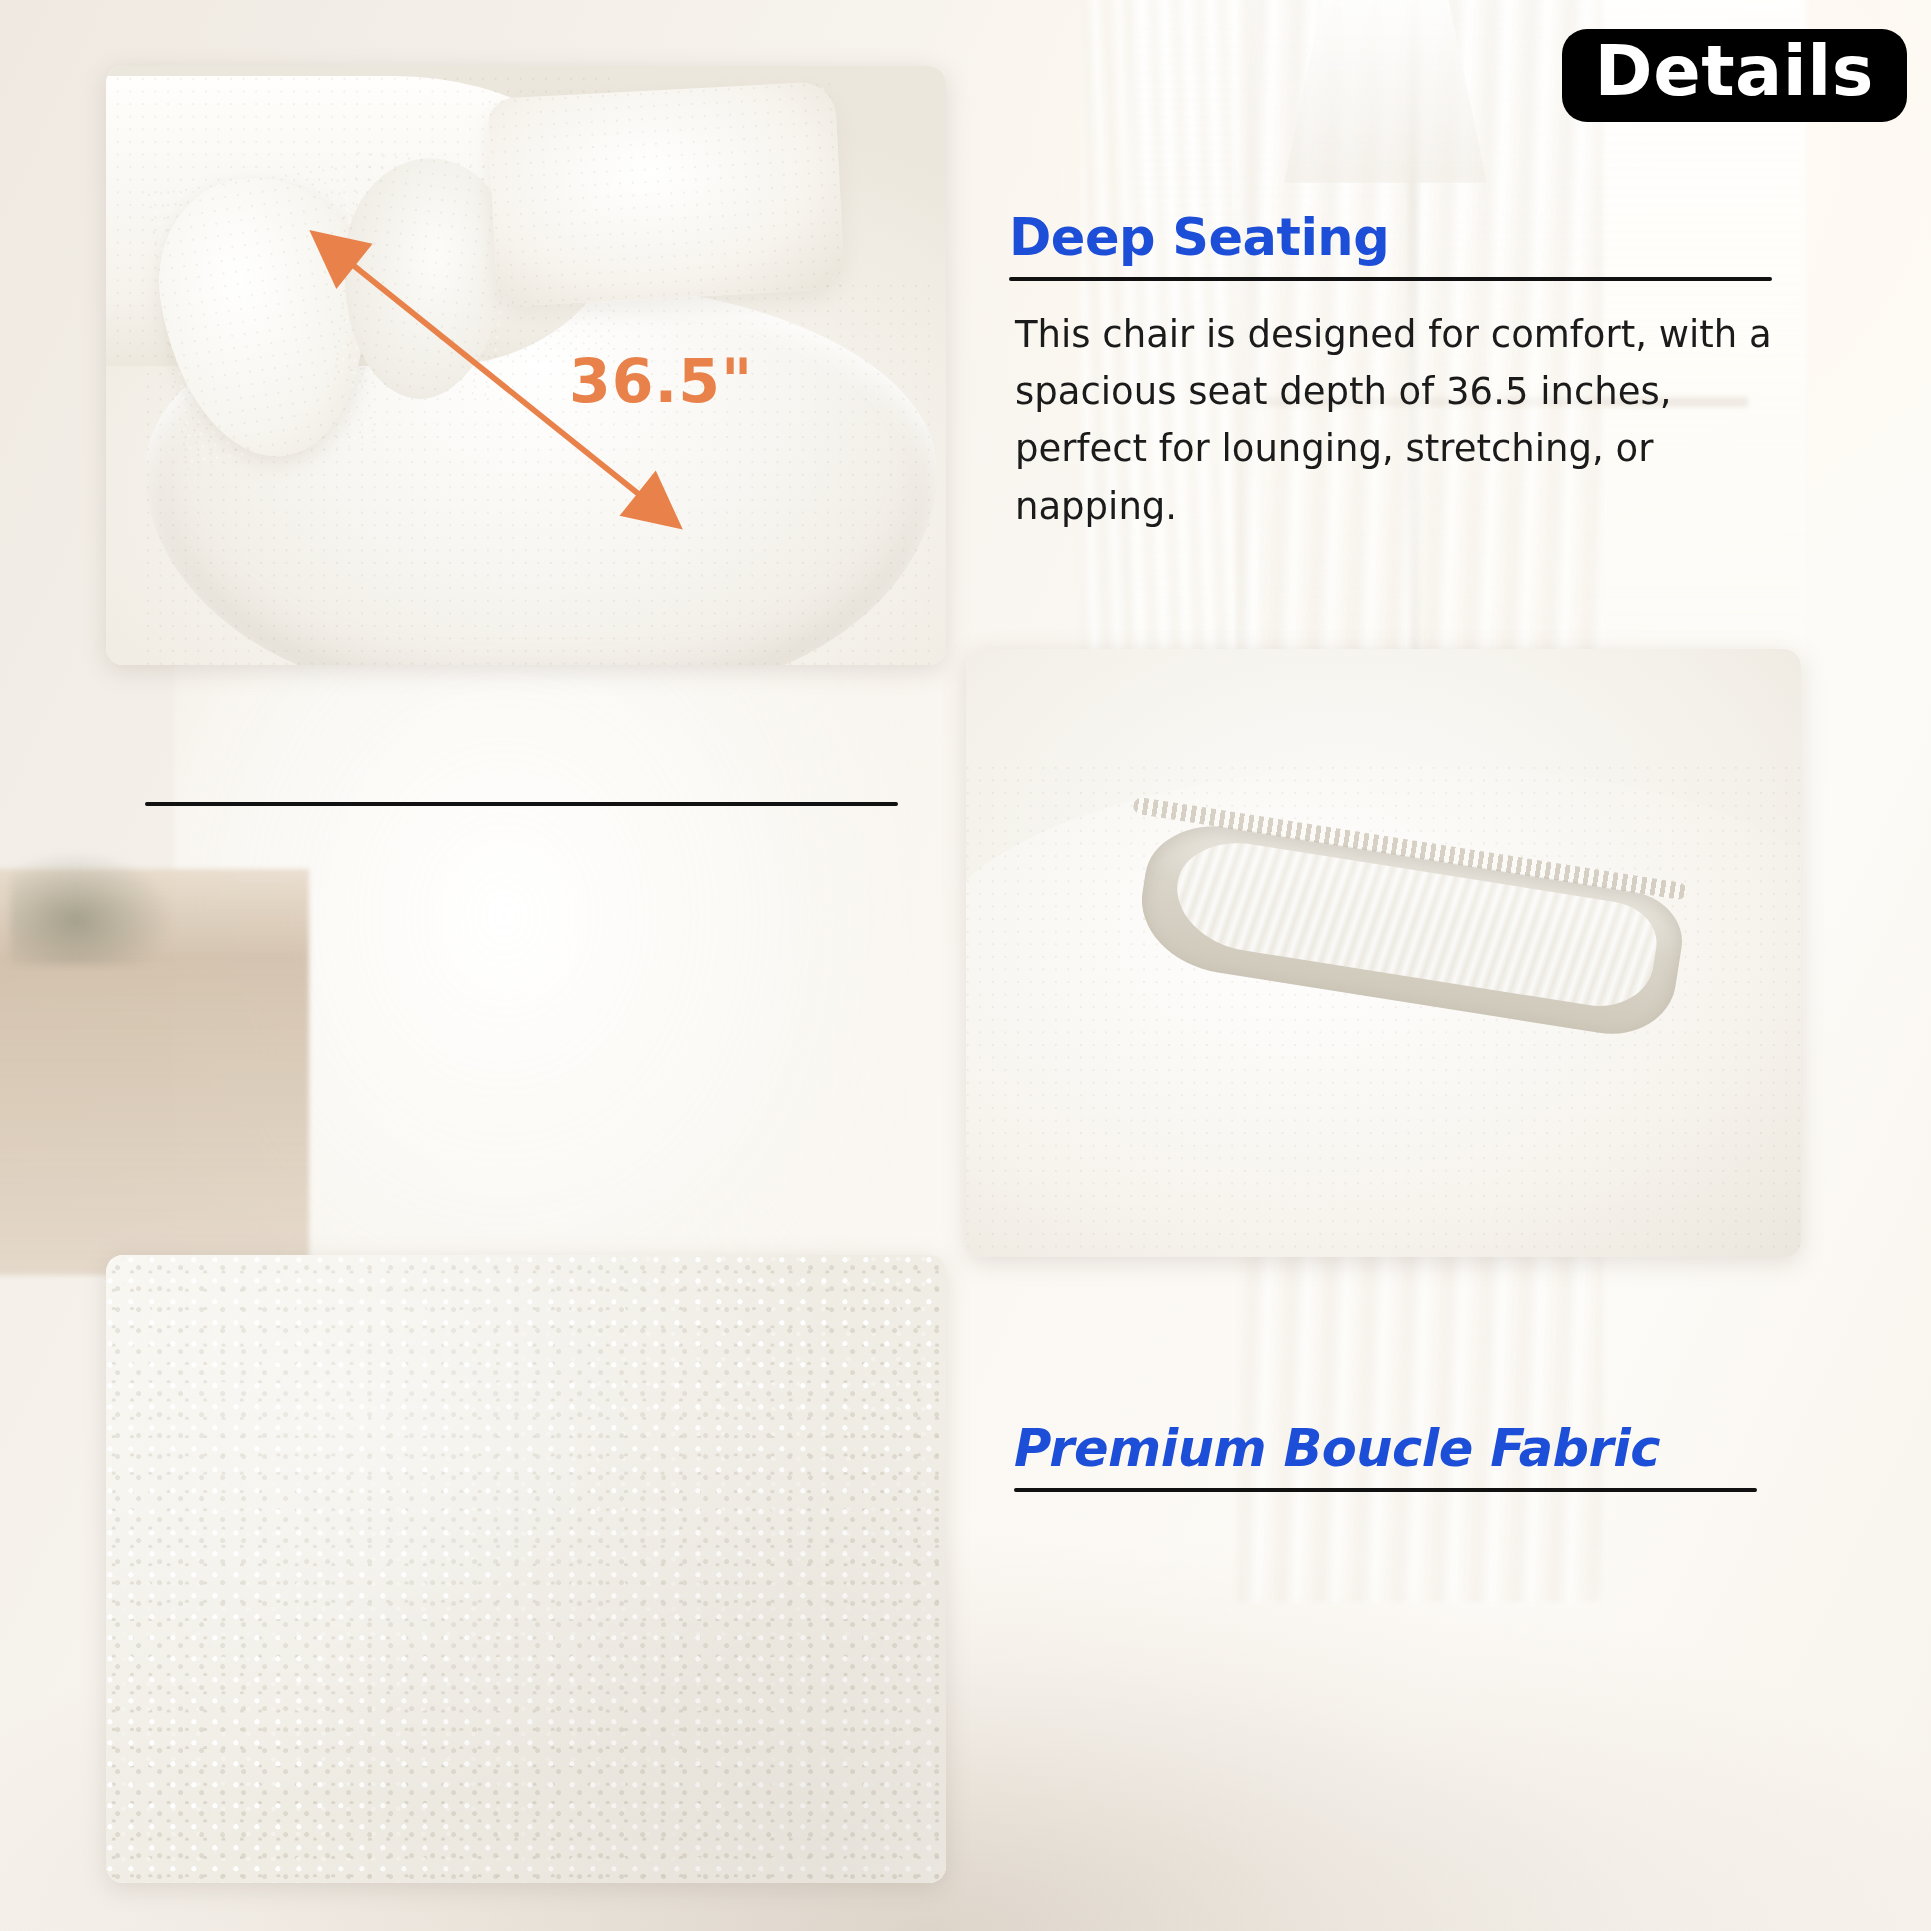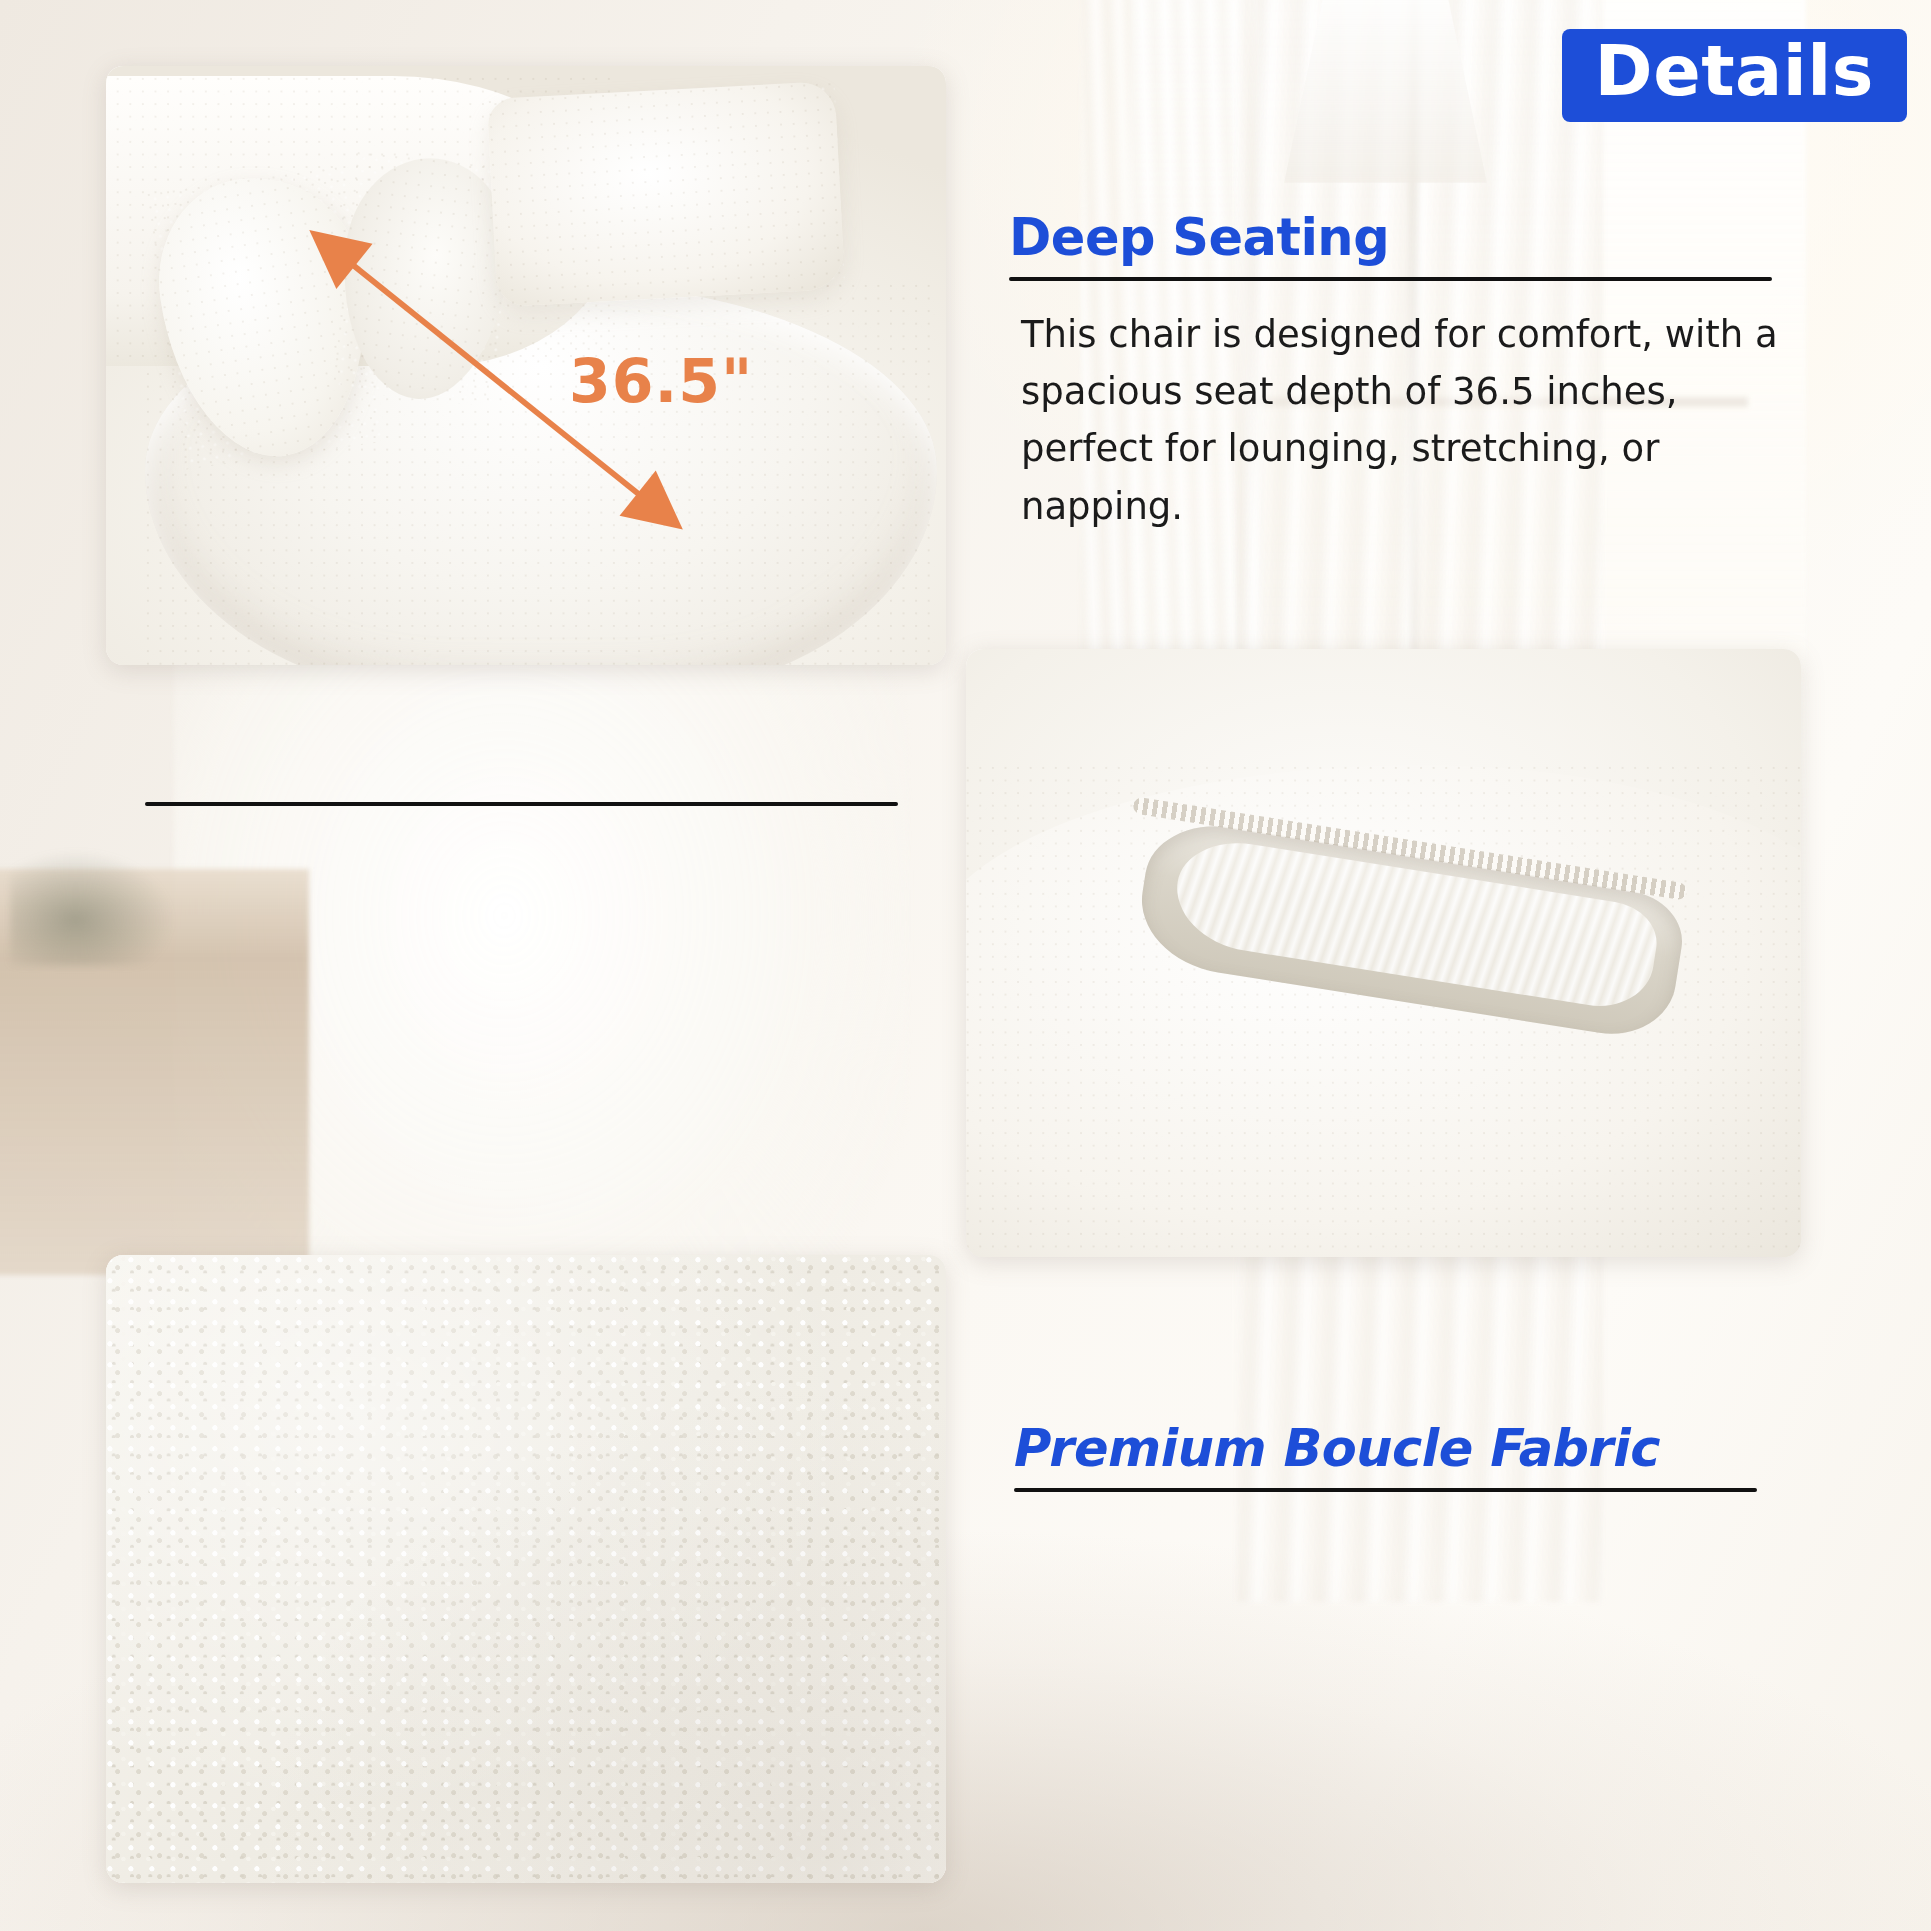--- a/index.html
+++ b/index.html
@@ -105,27 +105,27 @@
     border-right: 2.9px solid #e8894a;
     border-radius: 50%;
     opacity: .85;
     pointer-events: none;
   }
 
   
   .badge {
     position: absolute;
     right: 24px; top: 29px;
-    background: #1d4ed8;
+    background: #000000;
     color: #fff;
     font-size: 70px;
     font-weight: 700;
     letter-spacing: 0.5px;
     padding: 5.8px 33px 13.5px 33px;
-    border-radius: 8px;
+    border-radius: 25px;
     line-height: 1.05;
     font-family: "DejaVu Sans", sans-serif;
   }
 
   
   .card {
     position: absolute;
     border-radius: 17.4px;
     overflow: hidden;
     background: #fff;
@@ -261,21 +261,21 @@
     color: #1d4ed8;
     letter-spacing: -0.5px;
   }
   .txt .rule {
     height: 3.9px;
     background: #111;
     margin: 9.7px 0 25px 0;
     border-radius: 1.9px;
   }
   .txt p {
-    margin: 12px;
+    margin: 6px;
     font-size: 37px;
     line-height: 1.55;
     color: #1b1b1b;
     font-weight: 400;
   }
 
   #txt-deep { left: 1009px; top: 208px; width: 792px; }
   #txt-deep .rule { width: 763px; }
 
   #txt-pillows { left: 145px; top: 792px; width: 763px; }

